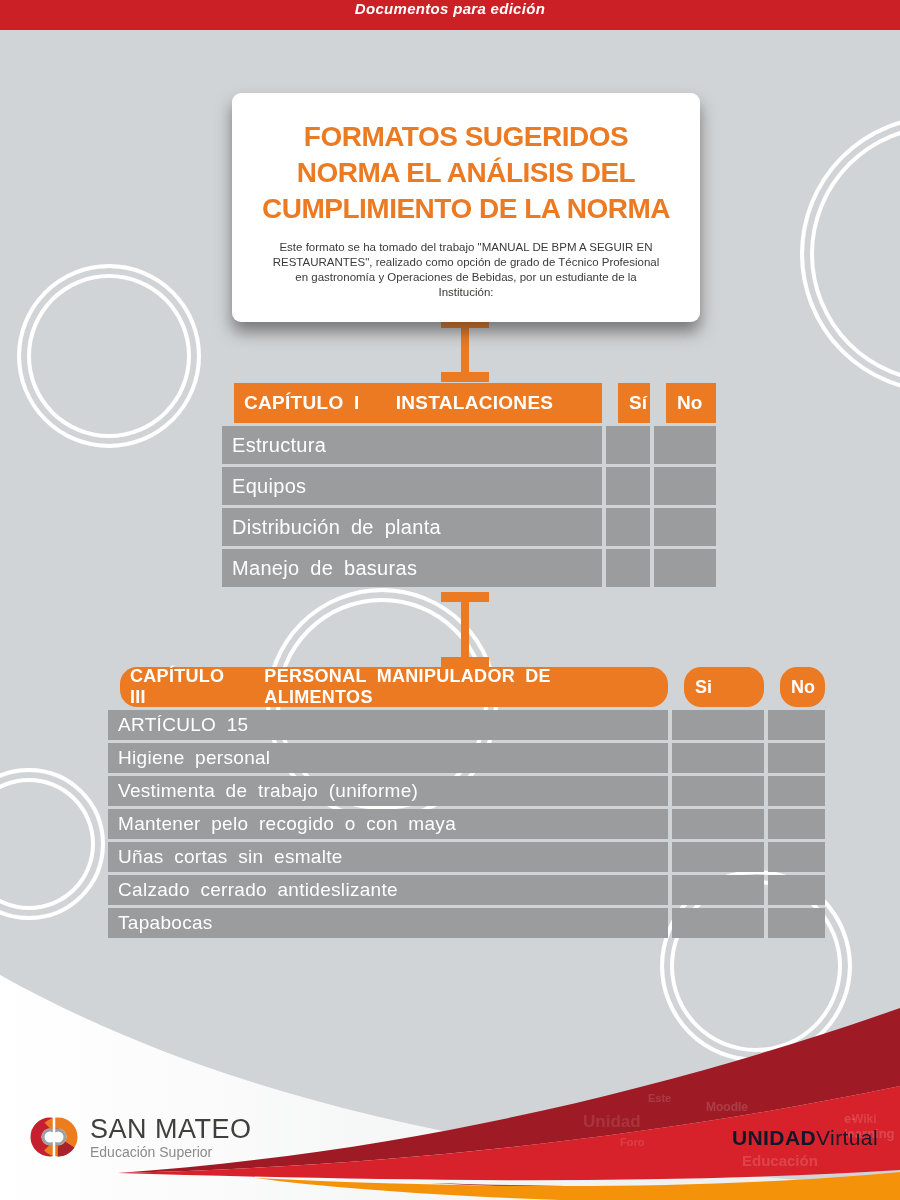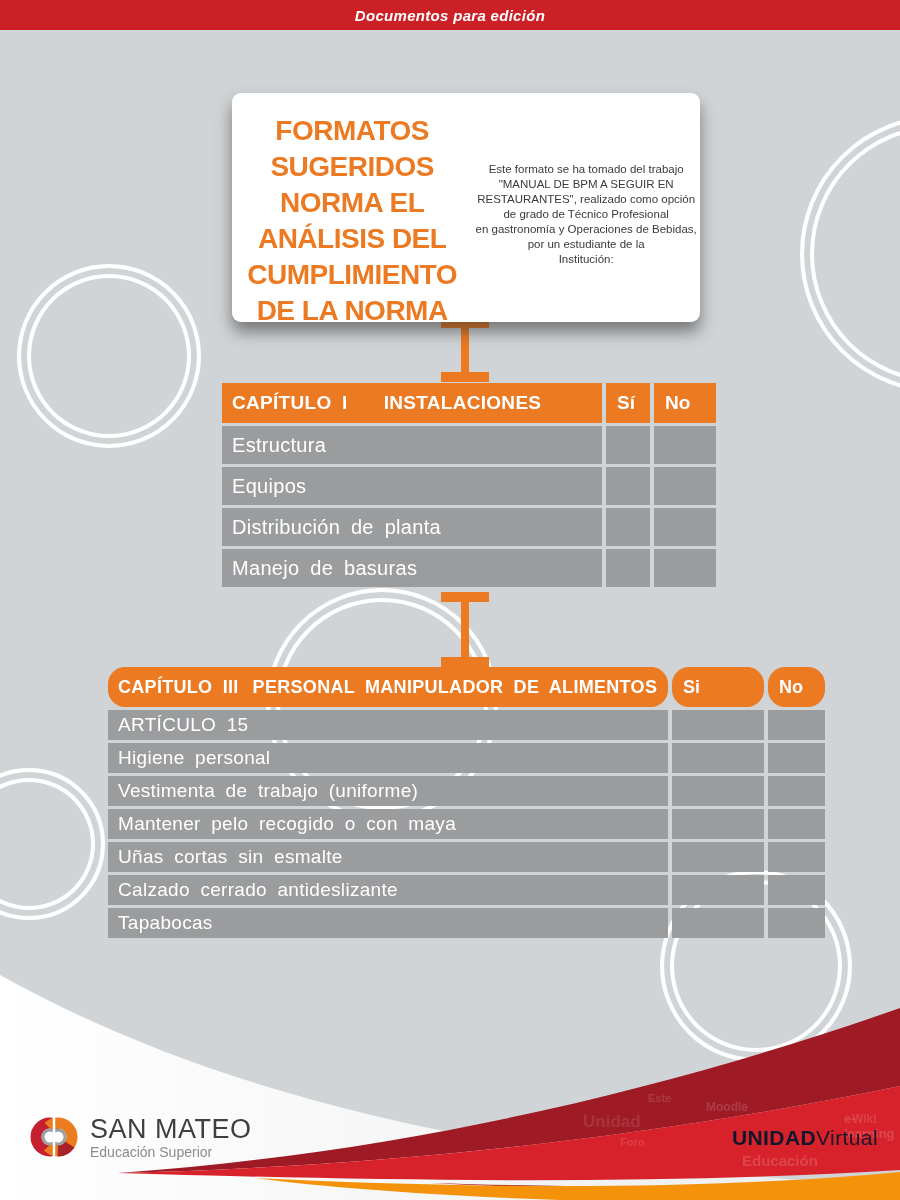--- a/index.html
+++ b/index.html
@@ -1,21 +1,21 @@
 <!DOCTYPE html>
 <html><head>
 <meta charset="utf-8">
 <style>
   html,body{margin:0;padding:0;background:#8a8f93;}
   .page{position:relative;width:900px;height:1200px;overflow:hidden;
         background:#D1D4D6;font-family:"Liberation Sans",sans-serif;}
 
   
   .topbar{position:absolute;left:0;top:0;width:900px;height:30px;background:#CB2026;
-          display:flex;align-items:center;justify-content:center;z-index:7;}
+          display:flex;align-items:flex-start;justify-content:center;z-index:7;}
   .topbar span{color:#fff;font-size:15px;font-weight:bold;font-style:italic;letter-spacing:.3px;}
 
   
   .ring{position:absolute;border-radius:50%;border:4px solid #fff;
         box-shadow:inset 0 0 0 6px #D1D4D6, inset 0 0 0 10px #ffffff;z-index:1;}
   .ring.r1{left:800px;top:115px;width:270px;height:270px;}
   .ring.r2{left:17px;top:264px;width:176px;height:176px;}
   .ring.r3{left:266px;top:588px;width:224px;height:224px;}
   .ring.r4{left:-47px;top:768px;width:144px;height:144px;}
   .ring.r5{left:660px;top:870px;width:184px;height:184px;}
@@ -28,32 +28,32 @@
   .conn .cap{height:10px;background:#EC7A23;}
   .conn .stem{width:8px;margin:0 auto;background:#EC7A23;}
   .conn.c1{left:441px;top:318px;}
   .conn.c1 .stem{height:44px;}
   .conn.c2{left:441px;top:592px;}
   .conn.c2 .stem{height:55px;}
 
   
   .card{position:absolute;left:232px;top:93px;width:468px;height:229px;background:#fff;
         border-radius:9px;z-index:5;box-shadow:0 10px 16px rgba(45,45,45,.55);
-        display:flex;flex-direction:row;align-items:center;}
+        display:flex;flex-direction:column;align-items:center;}
   .card .title{margin-top:26px;text-align:center;color:#EC7A23;font-weight:bold;
         font-size:28px;line-height:36px;letter-spacing:-.5px;}
   .card .desc{margin-top:13px;text-align:center;color:#3A3A39;font-size:11.5px;line-height:15px;}
 
   
   .tbl{position:absolute;z-index:4;}
   .t-row{display:grid;column-gap:4px;margin-bottom:3px;}
   .t1 .t-row{grid-template-columns:380px 44px 62px;}
   .t2 .t-row{grid-template-columns:560px 92px 57px;}
   .cell{display:flex;align-items:center;color:#fff;}
-  .head .cell{background:#EC7A23;font-weight:bold;}
+  .head .cell{background:#EC7A23;font-weight:bold;margin-left:12px;}
   .body-row .cell{background:#9A9C9E;}
   .t1 .head .cell{height:40px;font-size:19px;}
   .t1 .body-row .cell{height:38px;font-size:20px;}
   .t2 .head .cell{height:40px;font-size:18px;border-radius:17px;}
   .t2 .body-row .cell{height:30px;font-size:19px;}
   .cell.label{padding-left:10px;word-spacing:5px;letter-spacing:.3px;}
   .cell.yn{padding-left:11px;}
   .t1 .chap-title{margin-left:36px;}
   .t2 .chap-title{margin-left:14px;}
   .tbl.t1{left:222px;top:383px;width:494px;}

